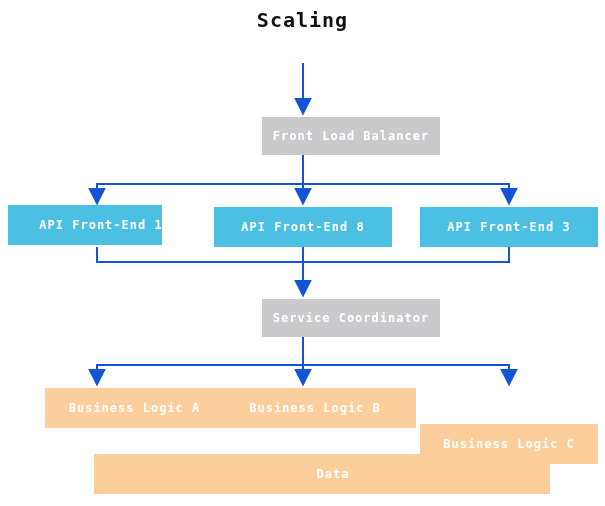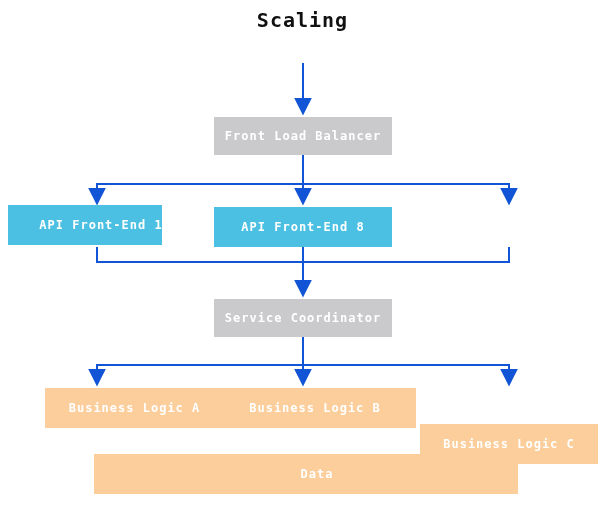--- a/index.html
+++ b/index.html
@@ -41,33 +41,33 @@
     position: absolute;
     display: flex;
     align-items: center;
     justify-content: center;
     color: var(--node-text, #ffffff);
     font-size: 12px;
     font-weight: bold;
     letter-spacing: 1px;
     white-space: nowrap;
   }
-  .node.gray   { background: var(--gray-box, #cac9cc); }
+  .node.gray   { background: var(--gray-box, #cac9cc); margin-left: 48px; }
   .node.blue   { background: var(--blue-box, #4cc0e2); }
   .node.orange { background: var(--orange-box, #fcce9c); }
 
   .pos-flb   { left: 214px; top: 117px; width: 178px; height: 38px; }
   .pos-api1  { left: 8px;   top: 205px; width: 154px; height: 40px; padding-left: 32px; }
   .pos-api2  { left: 214px; top: 207px; width: 178px; height: 40px; }
   .pos-api3  { left: 420px; top: 207px; width: 178px; height: 40px; }
   .pos-sc    { left: 214px; top: 299px; width: 178px; height: 38px; }
   .pos-bla   { left: 8px;   top: 388px; width: 179px; height: 40px; margin-left: 37px; }
   .pos-blb   { left: 214px; top: 388px; width: 202px; height: 40px; }
   .pos-blc   { left: 420px; top: 388px; width: 178px; height: 40px; margin-top: 36px; }
-  .pos-data  { left: 94px;  top: 454px; width: 424px; height: 40px; padding-left: 22px; }
+  .pos-data  { left: 94px;  top: 454px; width: 456px; height: 40px; padding-left: 22px; }
 </style>
 </head>
 <body>
 
 <div class="canvas">
 
   <div class="diagram-title">Scaling</div>
 
   <svg class="connector-layer" width="605" height="506" viewBox="0 0 605 506" xmlns="http://www.w3.org/2000/svg">
     <defs>
@@ -88,20 +88,21 @@
 
     <path class="connector" d="M303,337 L303,383" marker-end="url(#arrow)"></path>
     <path class="connector" d="M303,365 L97,365 L97,383" marker-end="url(#arrow)"></path>
     <path class="connector" d="M303,365 L509,365 L509,383" marker-end="url(#arrow)"></path>
   </svg>
 
   <div class="node gray pos-flb">Front Load Balancer</div>
 
   <div class="node blue pos-api1">API Front-End 1</div>
   <div class="node blue pos-api2">API Front-End 8</div>
+  <div class="node blue pos-api3">API Front-End 3</div>
 
   <div class="node gray pos-sc">Service Coordinator</div>
 
   <div class="node orange pos-bla">Business Logic A</div>
   <div class="node orange pos-blb">Business Logic B</div>
   <div class="node orange pos-blc">Business Logic C</div>
 
   <div class="node orange pos-data">Data</div>
 
 </div>

